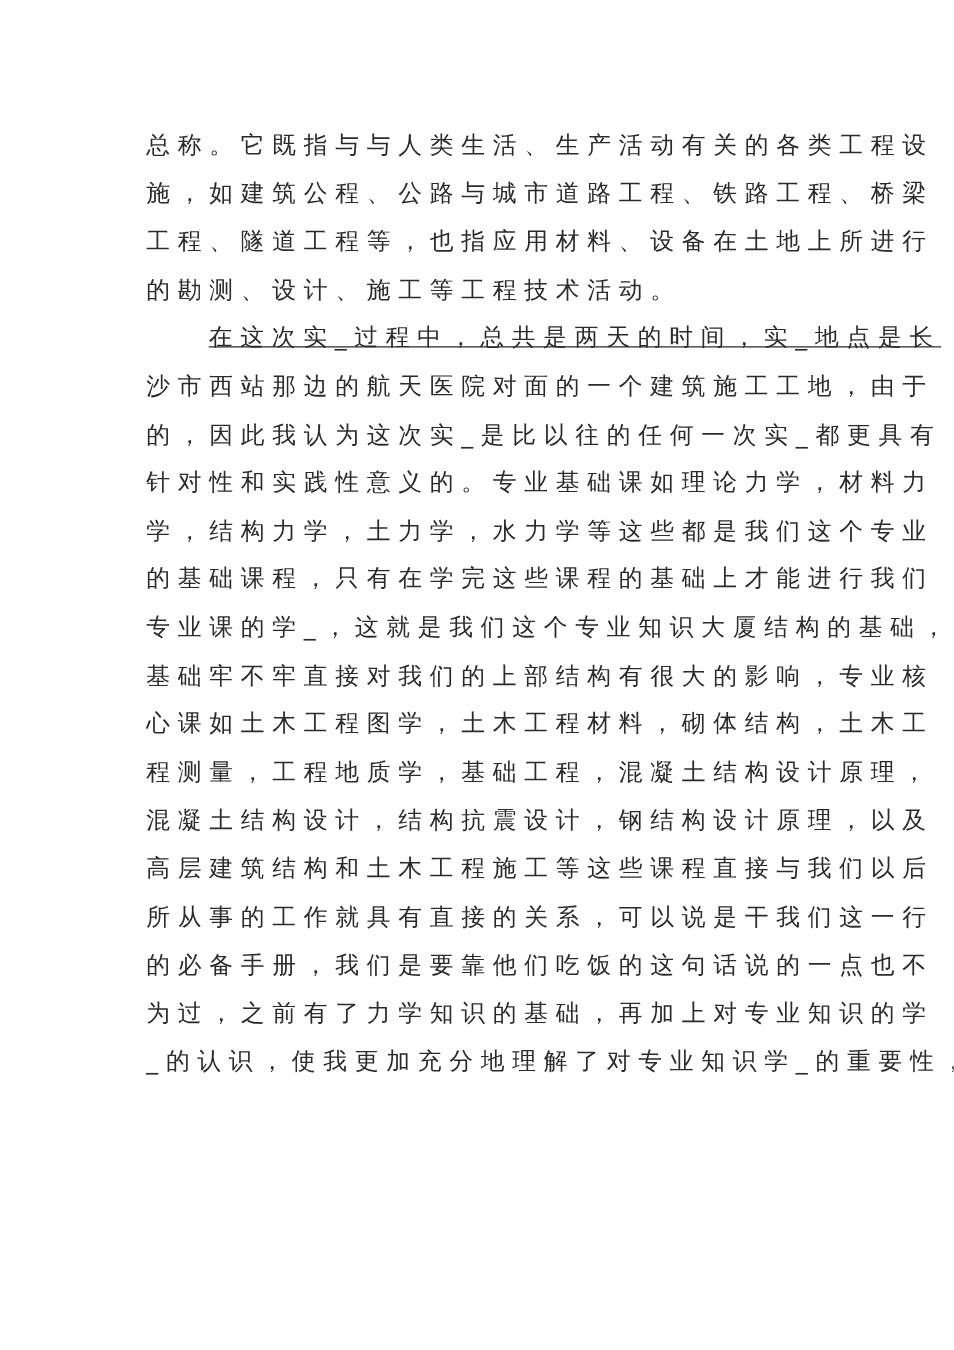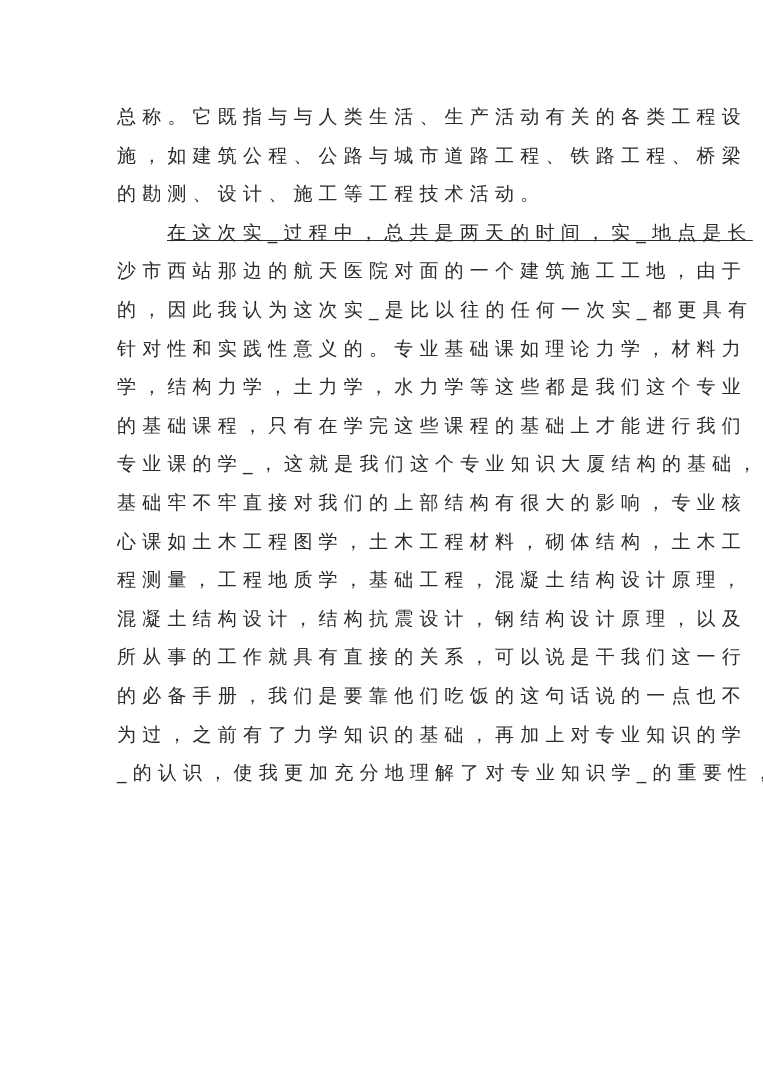--- a/index.html
+++ b/index.html
@@ -45,35 +45,37 @@
 </style>
 </head>
 <body>
 
 <div class="page">
   <div class="content">
 
     <div>
       <span class="line">总称。它既指与与人类生活、生产活动有关的各类工程设</span>
       <span class="line">施，如建筑公程、公路与城市道路工程、铁路工程、桥梁</span>
+      <span class="line">工程、隧道工程等，也指应用材料、设备在土地上所进行</span>
       <span class="line">的勘测、设计、施工等工程技术活动。</span>
     </div>
 
     <div>
       <span class="line indent">在这次实_过程中，总共是两天的时间，实_地点是长</span>
       <span class="line">沙市西站那边的航天医院对面的一个建筑施工工地，由于</span>
       <span class="line">的，因此我认为这次实_是比以往的任何一次实_都更具有</span>
       <span class="line">针对性和实践性意义的。专业基础课如理论力学，材料力</span>
       <span class="line">学，结构力学，土力学，水力学等这些都是我们这个专业</span>
       <span class="line">的基础课程，只有在学完这些课程的基础上才能进行我们</span>
       <span class="line">专业课的学_，这就是我们这个专业知识大厦结构的基础，</span>
       <span class="line">基础牢不牢直接对我们的上部结构有很大的影响，专业核</span>
       <span class="line">心课如土木工程图学，土木工程材料，砌体结构，土木工</span>
       <span class="line">程测量，工程地质学，基础工程，混凝土结构设计原理，</span>
       <span class="line">混凝土结构设计，结构抗震设计，钢结构设计原理，以及</span>
+      <span class="line">高层建筑结构和土木工程施工等这些课程直接与我们以后</span>
       <span class="line">所从事的工作就具有直接的关系，可以说是干我们这一行</span>
       <span class="line">的必备手册，我们是要靠他们吃饭的这句话说的一点也不</span>
       <span class="line">为过，之前有了力学知识的基础，再加上对专业知识的学</span>
       <span class="line">_的认识，使我更加充分地理解了对专业知识学_的重要性，</span>
     </div>
 
   </div>
 </div>
 
 </body></html>

